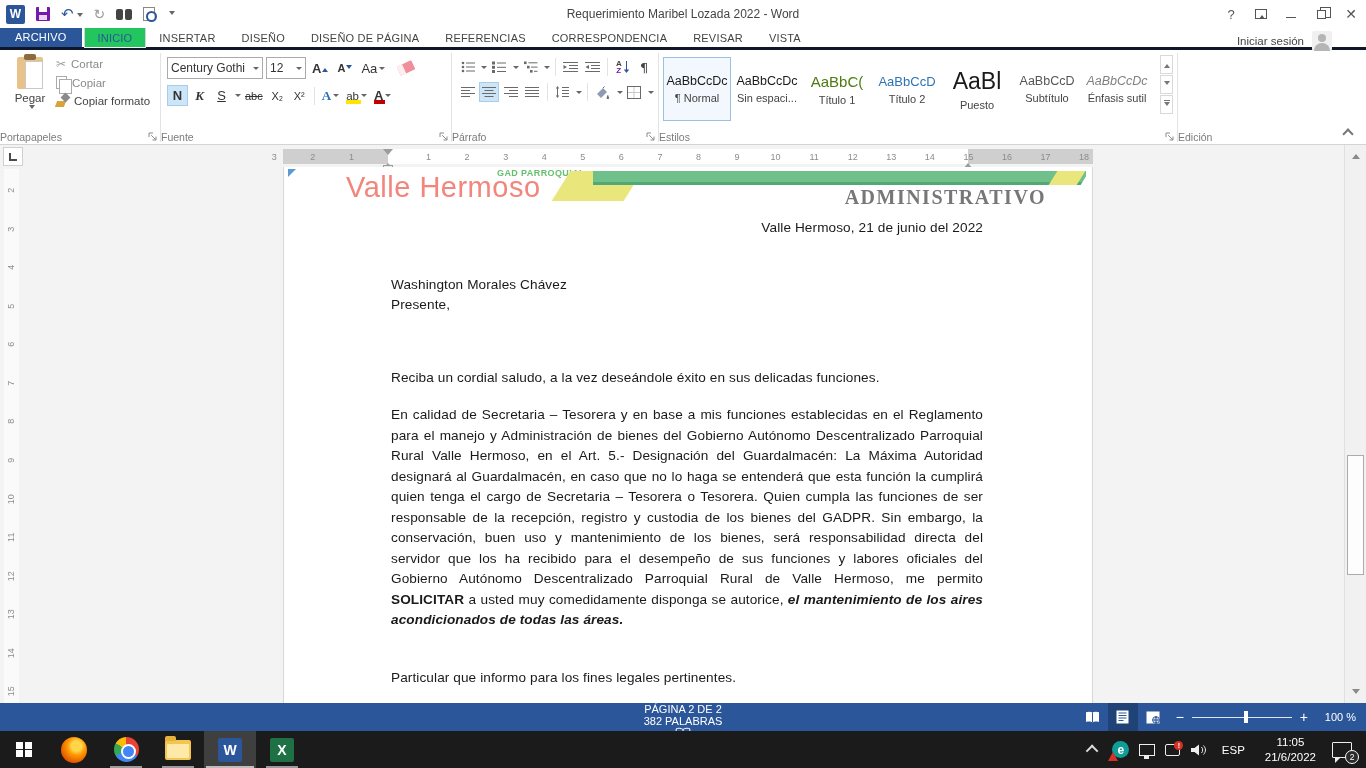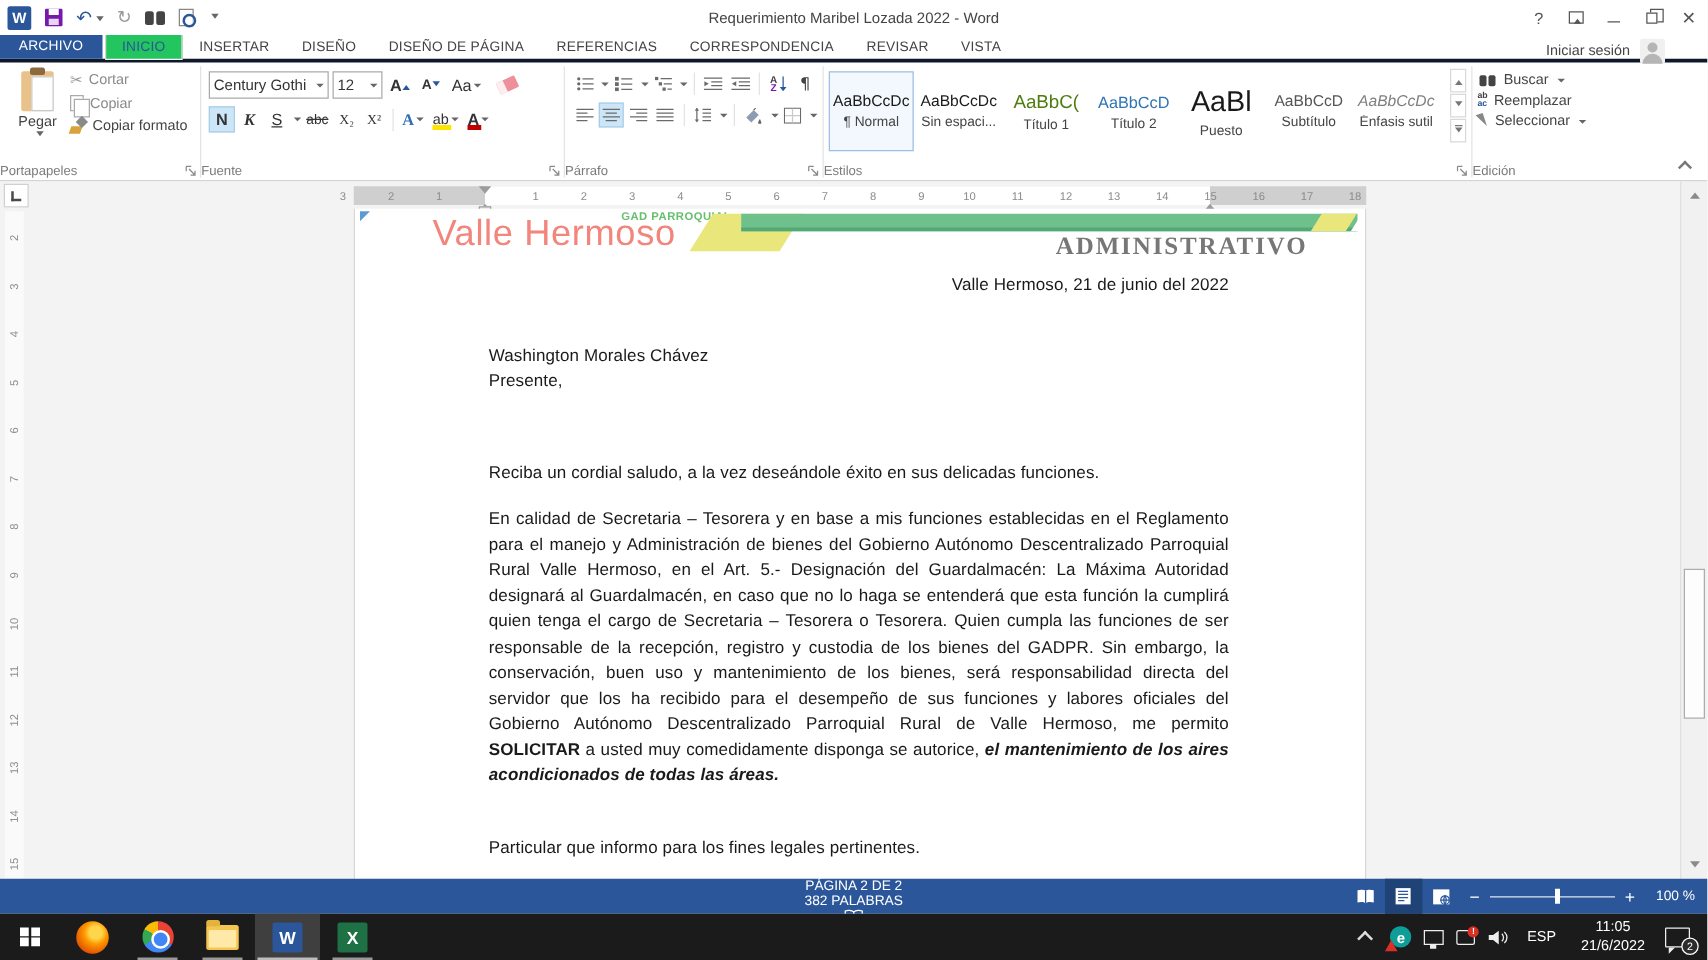--- a/index.html
+++ b/index.html
@@ -68,21 +68,21 @@
   .brush-ic::before { content:""; position:absolute; left:0; bottom:0; width:9px; height:6px; background:#d8a33c; transform:skewX(-20deg); }
   .brush-ic::after { content:""; position:absolute; right:0; top:0; width:7px; height:7px; background:#8a8a8a; transform:rotate(45deg); }
   
   .g-font { width:290px; }
   .font-row1 { display:flex; align-items:center; gap:3px; margin:3px 0 6px 2px; }
   .combo { height:22px; border:1px solid #ababab; background:#fff; display:flex; align-items:center; font-size:12px; color:#333; padding:0 3px; }
   .combo .cname { overflow:hidden; white-space:nowrap; }
   .font-row2 { display:flex; align-items:center; gap:1px; margin-left:2px; }
   .b-bold{font-weight:bold;} .b-ital{font-style:italic;font-weight:bold;font-family:"Liberation Serif",serif;}
   .b-und{text-decoration:underline;} .b-strike{text-decoration:line-through; font-size:11px;}
-  .b-sub,.b-sup{ font-size:11px; font-family:Liberation Serif, serif;}
+  .b-sub,.b-sup{ font-size:11px; font-family:Liberation Sans, sans-serif;}
   .b-fx{ color:#2f6fb5; font-family:"Liberation Serif",serif; font-weight:bold; }
   .b-hl{ position:relative; font-size:11.5px; }
   .b-hl i,.b-fc i{ position:absolute; left:2px; bottom:1px; right:8px; height:4px; }
   .b-hl i{ background:#ffe400; } .b-fc i{ background:#c00000; }
   .b-fc{ position:relative; font-weight:bold; }
   .eraser { width:16px; height:10px; background:#ee8f9b; transform:rotate(-25deg); border-radius:1px; position:relative; margin-left:6px;}
   .eraser::before{content:"";position:absolute;left:0;top:0;width:6px;height:10px;background:#fdeef0;}
   
   .g-para { width:206px; }
   .para-row { display:flex; align-items:center; gap:2px; margin:3px 0 5px 2px; }
@@ -510,36 +510,20 @@
         </div>
     </div>
     <div class="rgroup-label">Estilos</div>
     <svg class="launcher" viewBox="0 0 10 10">
         <path d="M1 1h4M1 1v4M3.2 3.2L8 8M8 4.5V8H4.5" stroke="#8a8a8a" fill="none"></path>
       </svg>
   </div>
   <div class="gsep"></div>
 
   <div class="rgroup g-edit">
-    <div class="edit-rows">
-      <div class="edit-item">
-          <span class="binoc binoc-s"></span>
-          <span>Buscar</span>
-          <span class="smallcaret"></span>
-        </div>
-      <div class="edit-item">
-          <span class="replace-ic"><span class="t1">ab</span><br><span class="t2">ac</span></span>
-          <span>Reemplazar</span>
-        </div>
-      <div class="edit-item">
-          <span class="cursor-ic"></span>
-          <span>Seleccionar</span>
-          <span class="smallcaret"></span>
-        </div>
-    </div>
     <div class="rgroup-label">Edición</div>
   </div>
 
   <div class="collapse-chev"></div>
 </div>
 
 <div class="workspace">
 
   <div class="tabsel">
       <i></i>

